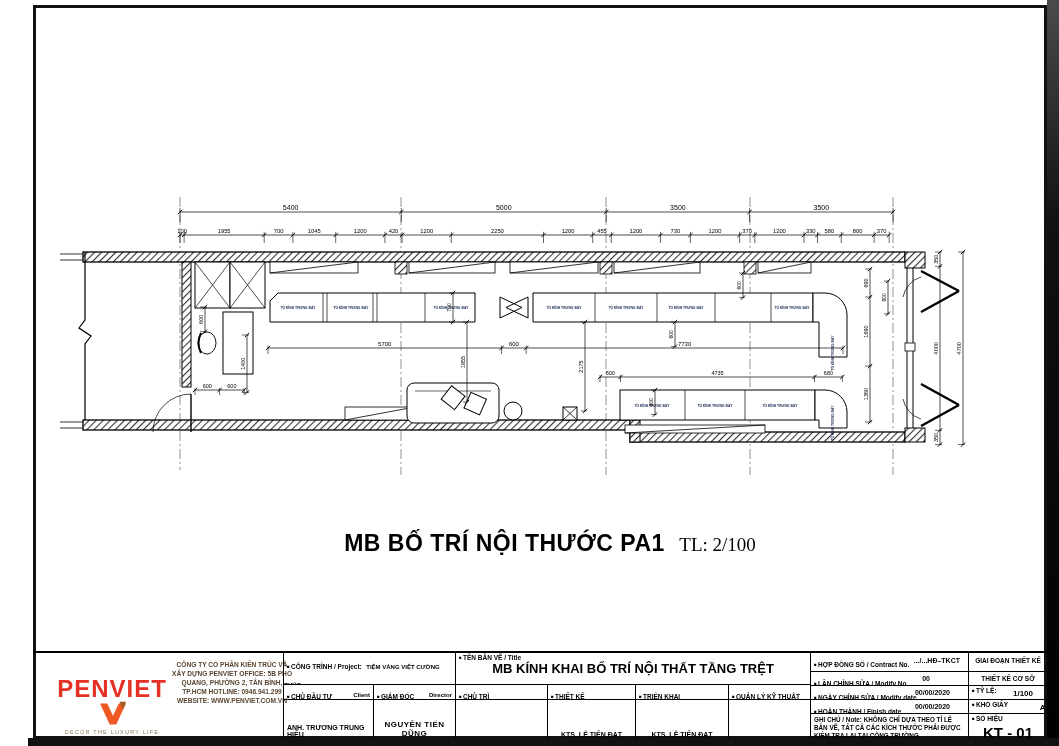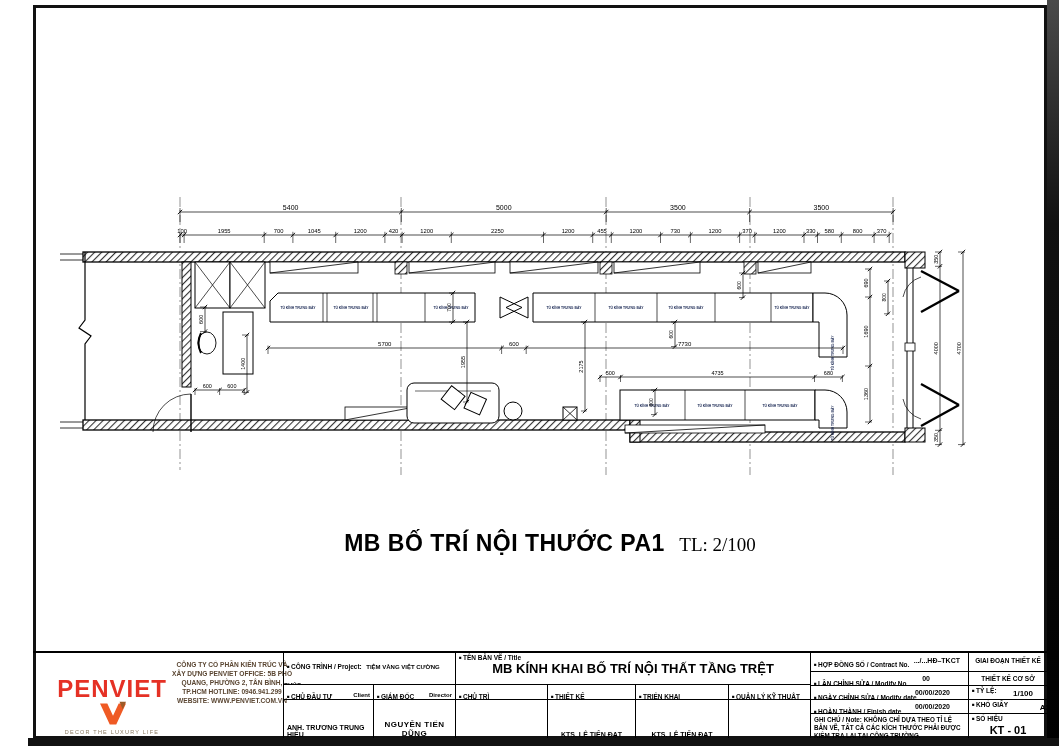--- a/index.html
+++ b/index.html
@@ -483,19 +483,19 @@
     <div class="c" style="left:935px;top:33px;width:79px;height:14px;border-left:1.5px solid #000;">
       <span class="lbl" style="float:left;">TỶ LỆ:</span>
       <span class="val" style="float:right;margin:3px 14px 0 0;font-size:8px;">1/100</span>
     </div>
     <div class="c" style="left:935px;top:47px;width:100px;height:14px;border-left:1.5px solid #000;">
       <span class="lbl" style="float:left;">KHỔ GIẤY</span>
       <span class="val" style="float:right;margin:3px 18px 0 0;font-size:8px;">A3</span>
     </div>
     <div class="c" style="left:935px;top:61px;width:79px;height:27px;border-left:1.5px solid #000;border-bottom:none;">
       <div class="lbl">SỐ HIỆU</div>
-      <div style="text-align:center;font-size:11px;font-weight:bold;margin-top:2px;">KT - 01</div>
+      <div style="text-align:center;font-size:15px;font-weight:bold;margin-top:2px;">KT - 01</div>
     </div>
   </div>
 
   <div class="edge-r"></div>
   <div class="edge-b"></div>
 </div>
 
 </body></html>

